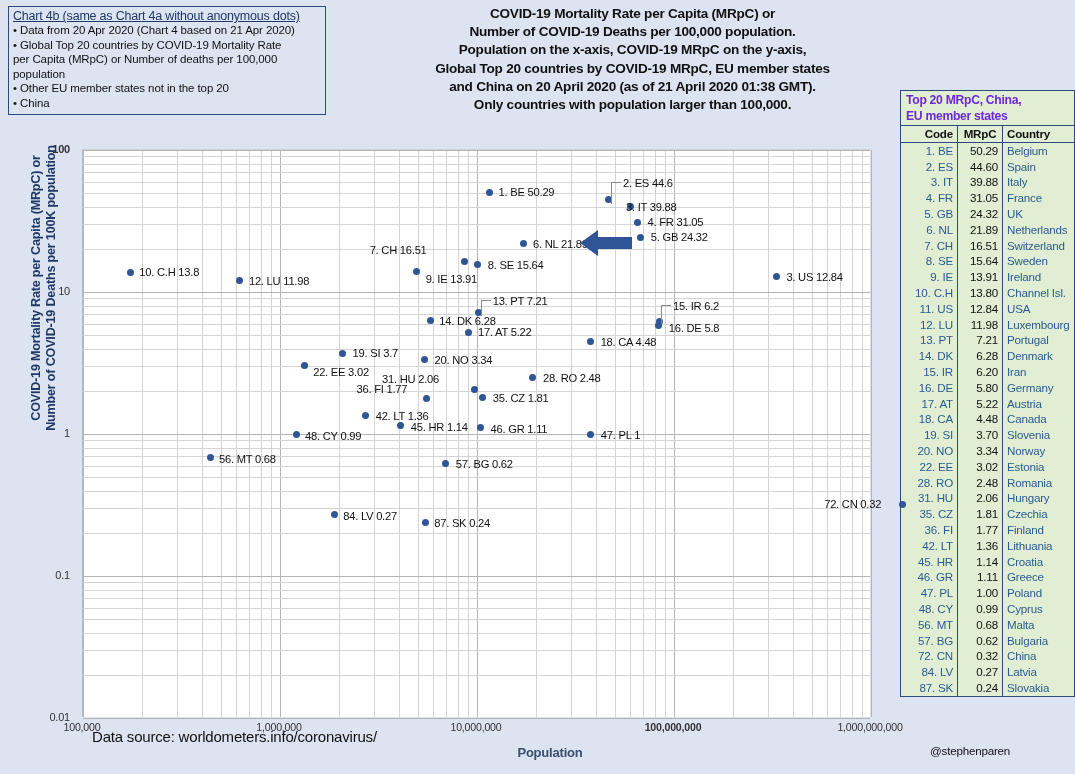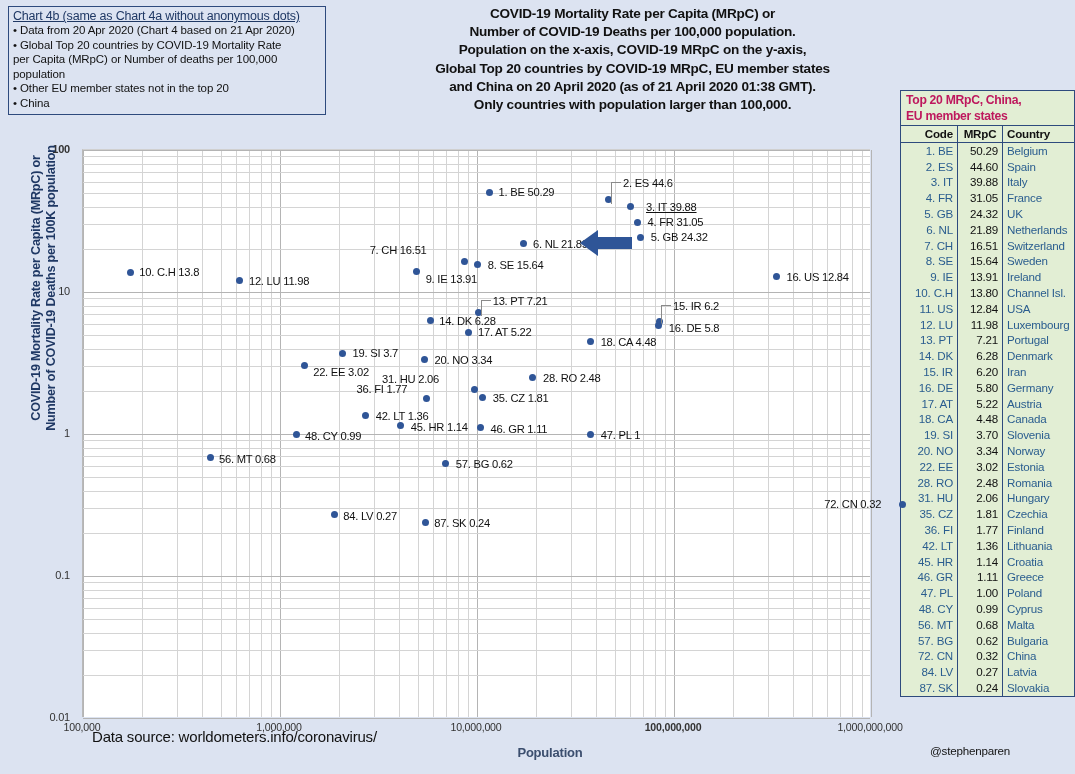--- a/index.html
+++ b/index.html
@@ -42,21 +42,21 @@
   }
 
   
   #legend-table{
     left:900px;top:90px;width:175px;
     border:1px solid #2e4a7d;
     background:#e2eed4;
     box-sizing:border-box;
   }
   #legend-header{
-    font-size:12.2px;font-weight:bold;color:#be185d;
+    font-size:12.2px;font-weight:bold;color:#6d28d9;
     padding:2px 4px 1px 5px;line-height:15.5px;
     letter-spacing:-0.3px;
   }
   table.lt{border-collapse:collapse;width:100%;font-size:11.6px;}
   table.lt td,table.lt th{
     border-top:1px solid #2e4a7d;
     padding:0 4px;height:15.8px;line-height:15.8px;
     letter-spacing:-0.2px;
   }
   table.lt th{
@@ -438,37 +438,37 @@
     <div class="gl glh" style="top: 13.7612px;"></div>
     <div class="gl glh" style="top: 6.49756px;"></div>
     <div class="gl glh gl-major" style="top: 0px;"></div>
     <div class="pt" title="1. BE 50.29" style="left: 406.622px; top: 42.3896px;"></div>
     <div class="lbl" style="left: 415.622px; top: 37.3896px;">1. BE 50.29</div>
     <div class="pt" title="2. ES 44.6" style="left: 525.956px; top: 49.7944px;"></div>
     <div class="leader" style="left: 527.956px; top: 31.7945px; width: 10px; height: 1px;"></div>
     <div class="leader" style="left: 527.956px; top: 31.7945px; width: 1px; height: 22px;"></div>
     <div class="lbl" style="left: 539.956px; top: 27.7945px;">2. ES 44.6</div>
     <div class="pt" title="3. IT 39.88" style="left: 547.952px; top: 56.6928px;"></div>
-    <div class="lbl" style="left: 563px; top: 51.6928px; text-decoration: underline;">3. IT 39.88</div>
+    <div class="lbl" style="left: 543px; top: 51.6928px;">3. IT 39.88</div>
     <div class="pt" title="4. FR 31.05" style="left: 554.503px; top: 72.1273px;"></div>
     <div class="lbl" style="left: 564.503px; top: 67.1273px;">4. FR 31.05</div>
     <div class="pt" title="5. GB 24.32" style="left: 557.861px; top: 87.1932px;"></div>
     <div class="lbl" style="left: 567.861px; top: 82.1932px;">5. GB 24.32</div>
     <div class="pt" title="6. NL 21.89" style="left: 440.075px; top: 93.6851px;"></div>
     <div class="lbl" style="left: 450.075px; top: 88.6851px;">6. NL 21.89</div>
     <div class="pt" title="7. CH 16.51" style="left: 381.638px; top: 111.08px;"></div>
     <div class="lbl" style="left: 286.638px; top: 95.0799px;">7. CH 16.51</div>
     <div class="pt" title="8. SE 15.64" style="left: 394.845px; top: 114.418px;"></div>
     <div class="lbl" style="left: 404.845px; top: 110.418px;">8. SE 15.64</div>
     <div class="pt" title="9. IE 13.91" style="left: 333.626px; top: 121.648px;"></div>
     <div class="lbl" style="left: 342.626px; top: 123.648px;">9. IE 13.91</div>
     <div class="pt" title="10. C.H 13.8" style="left: 47.3208px; top: 122.137px;"></div>
     <div class="lbl" style="left: 56.3208px; top: 117.137px;">10. C.H 13.8</div>
     <div class="pt" title="11. US 12.84" style="left: 693.407px; top: 126.584px;"></div>
-    <div class="lbl" style="left: 703.407px; top: 121.584px;">16. US 12.84</div>
+    <div class="lbl" style="left: 703.407px; top: 121.584px;">3. US 12.84</div>
     <div class="pt" title="12. LU 11.98" style="left: 156.922px; top: 130.859px;"></div>
     <div class="lbl" style="left: 165.922px; top: 125.859px;">12. LU 11.98</div>
     <div class="pt" title="13. PT 7.21" style="left: 395.667px; top: 162.173px;"></div>
     <div class="leader" style="left: 397.667px; top: 150.173px; width: 10px; height: 1px;"></div>
     <div class="leader" style="left: 397.667px; top: 150.173px; width: 1px; height: 16px;"></div>
     <div class="lbl" style="left: 409.667px; top: 146.173px;">13. PT 7.21</div>
     <div class="pt" title="14. DK 6.28" style="left: 347.28px; top: 170.69px;"></div>
     <div class="lbl" style="left: 356.28px; top: 165.69px;">14. DK 6.28</div>
     <div class="pt" title="15. IR 6.2" style="left: 576.076px; top: 171.48px;"></div>
     <div class="leader" style="left: 578.076px; top: 155.48px; width: 10px; height: 1px;"></div>

